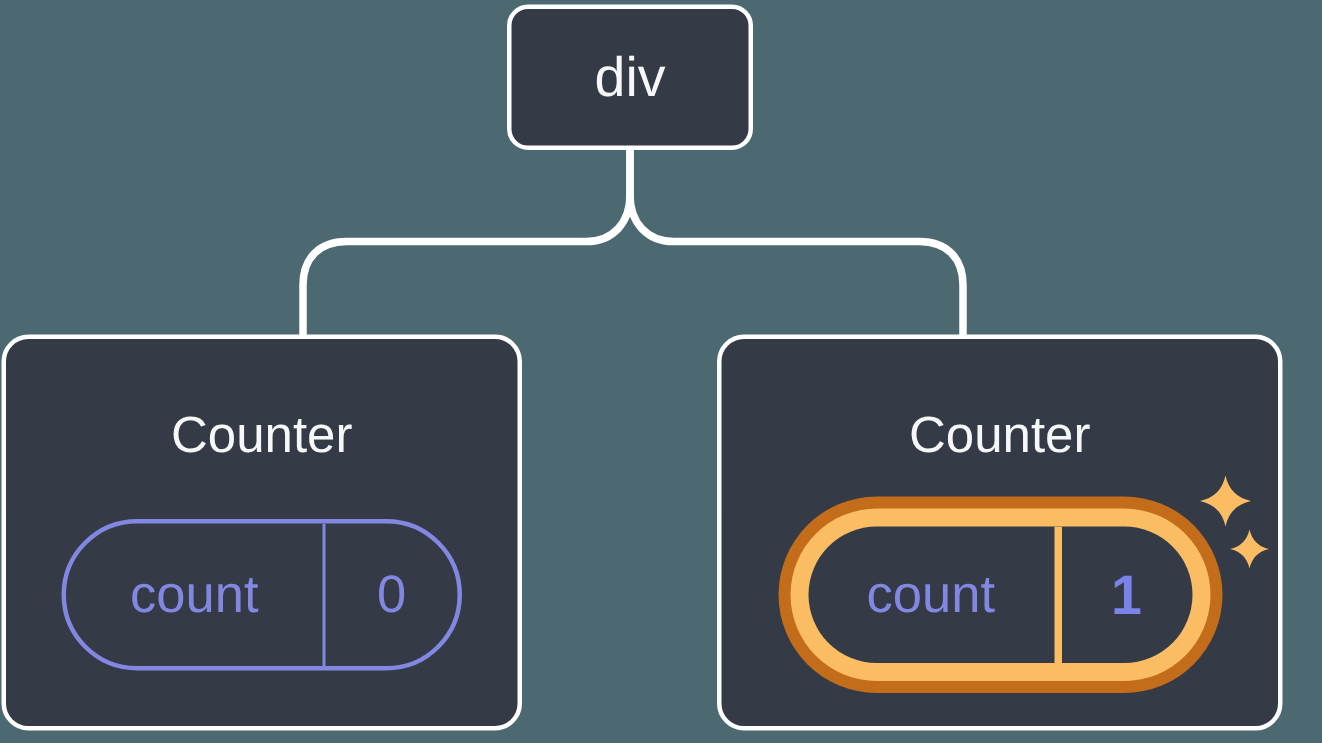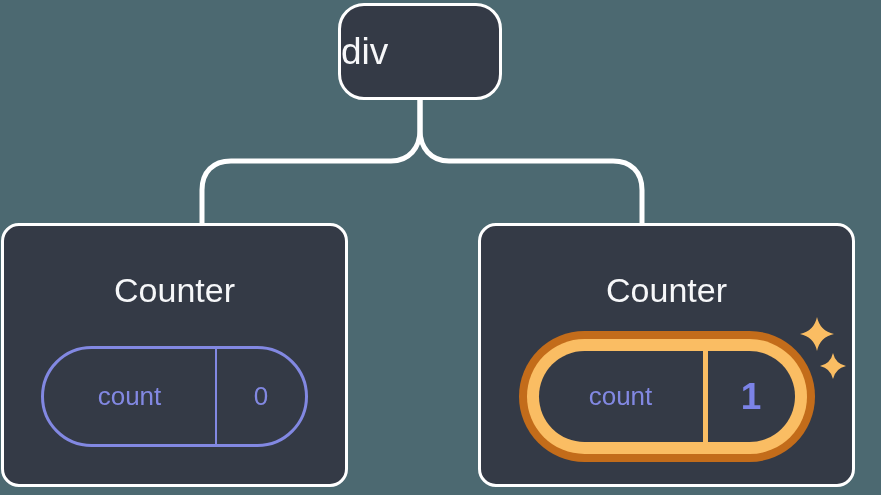--- a/index.html
+++ b/index.html
@@ -7,43 +7,43 @@
     --accent:#8288e2; --accent-bold:#7c83e8; --hl-dark:#c36c1a; --hl-light:#fabd63;
   }
   *{margin:0;padding:0;box-sizing:border-box;}
   html,body{width:881px;height:495px;overflow:hidden;}
   body{font-family:"Liberation Sans", sans-serif;background:var(--bg);}
   .canvas{position:relative;width:881px;height:495px;background:var(--bg);}
   .connectors{position:absolute;left:0;top:0;width:881px;height:495px;}
   .connectors path{stroke:var(--line);stroke-width:5;fill:none;stroke-linecap:round;stroke-linejoin:round;}
   .node-root{
     position:absolute;left:338px;top:3px;width:164px;height:97px;
-    background:var(--node);border:3px solid var(--line);border-radius:26px;
-    display:flex;align-items:center;
+    background:var(--node);border:3px solid var(--line);border-radius:14px;
+    display:flex;align-items:center;justify-content:center;
     color:var(--title);font-size:37px;
   }
   .card{
     position:absolute;top:223px;height:264px;background:var(--node);
     border:3px solid var(--line);border-radius:18px;
     display:flex;flex-direction:column;align-items:center;
   }
   .card-left{left:1px;width:347px;}
   .card-right{left:478px;width:377px;}
   .card-title{margin-top:44px;color:var(--title);font-size:34px;font-weight:400;line-height:40px;}
   
   .pill{
     margin-top:36px;width:267px;height:101px;border:3px solid var(--accent);
     border-radius:52px;display:flex;align-items:stretch;overflow:hidden;
   }
   .pill .seg-key{
     width:173px;border-right:2px solid var(--accent);
     display:flex;align-items:center;justify-content:center;
   }
   .pill .seg-val{flex:1;display:flex;align-items:center;justify-content:center;}
-  .state-text{color:var(--accent);font-size:26px;}
+  .state-text{color:var(--accent);font-size:35px;}
   
   .ring-outer{
     margin-top:21px;width:296px;height:131px;background:var(--hl-dark);
     border-radius:66px;padding:8px;
   }
   .ring-inner{width:100%;height:100%;background:var(--hl-light);border-radius:58px;padding:12px;}
   .pill-hl{
     width:100%;height:100%;background:var(--node);border-radius:46px;
     display:flex;align-items:stretch;overflow:hidden;
   }

